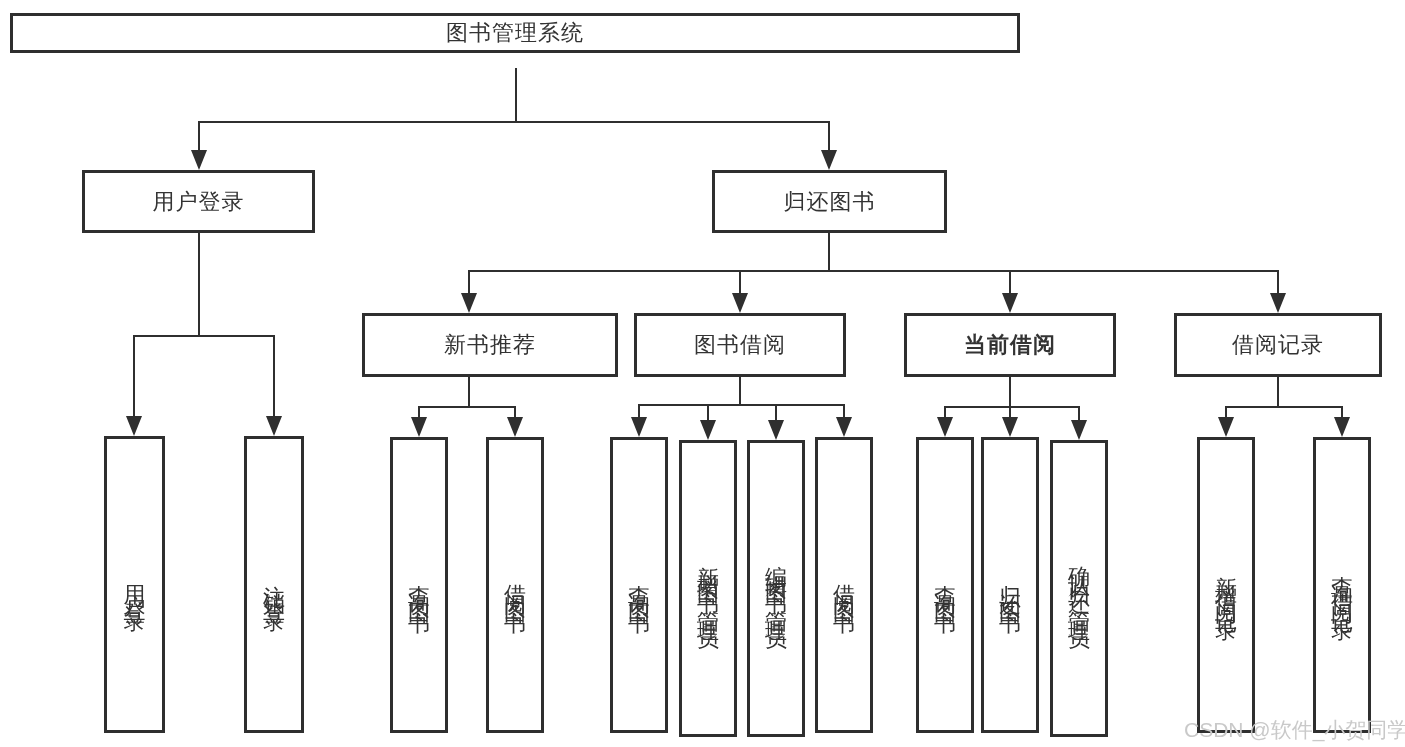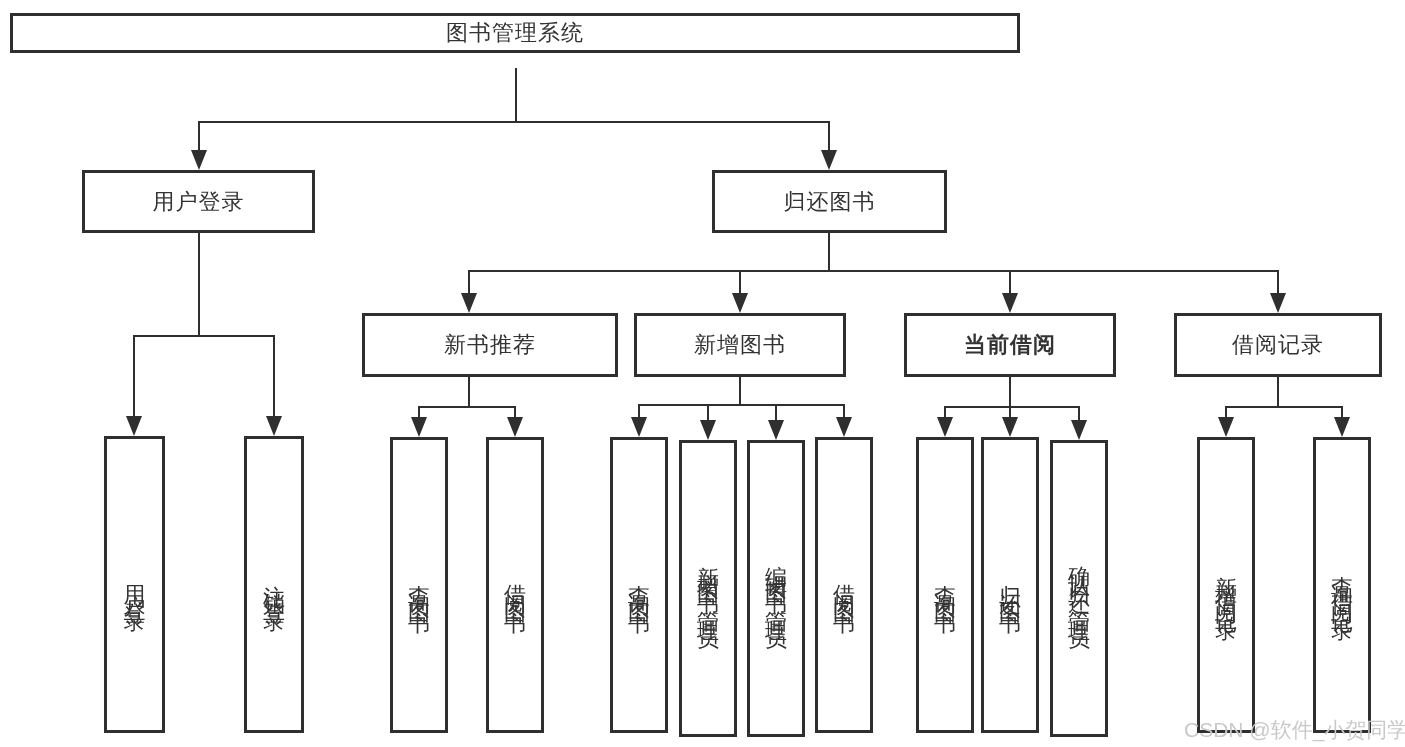--- a/index.html
+++ b/index.html
@@ -96,21 +96,21 @@
   <div class="vline" style="left:468px; top:270px; height:24px;"></div>
   <div class="arrow" style="left:461px; top:293px;"></div>
   <div class="vline" style="left:739px; top:270px; height:24px;"></div>
   <div class="arrow" style="left:732px; top:293px;"></div>
   <div class="vline" style="left:1009px; top:270px; height:24px;"></div>
   <div class="arrow" style="left:1002px; top:293px;"></div>
   <div class="vline" style="left:1277px; top:270px; height:24px;"></div>
   <div class="arrow" style="left:1270px; top:293px;"></div>
 
   <div class="node" style="left:362px; top:313px; width:256px; height:64px;">新书推荐</div>
-  <div class="node" style="left:634px; top:313px; width:212px; height:64px;">新增图书</div>
+  <div class="node" style="left:634px; top:313px; width:212px; height:64px;">图书借阅</div>
   <div class="node" style="left:904px; top:313px; width:212px; height:64px;font-weight:bold;">当前借阅</div>
   <div class="node" style="left:1174px; top:313px; width:208px; height:64px;">借阅记录</div>
 
   <div class="vline" style="left:468px; top:377px; height:31px;"></div>
   <div class="hline" style="left:418px; top:406px; width:98px;"></div>
   <div class="vline" style="left:418px; top:406px; height:13px;"></div>
   <div class="arrow" style="left:411px; top:417px;"></div>
   <div class="vline" style="left:514px; top:406px; height:13px;"></div>
   <div class="arrow" style="left:507px; top:417px;"></div>
 

